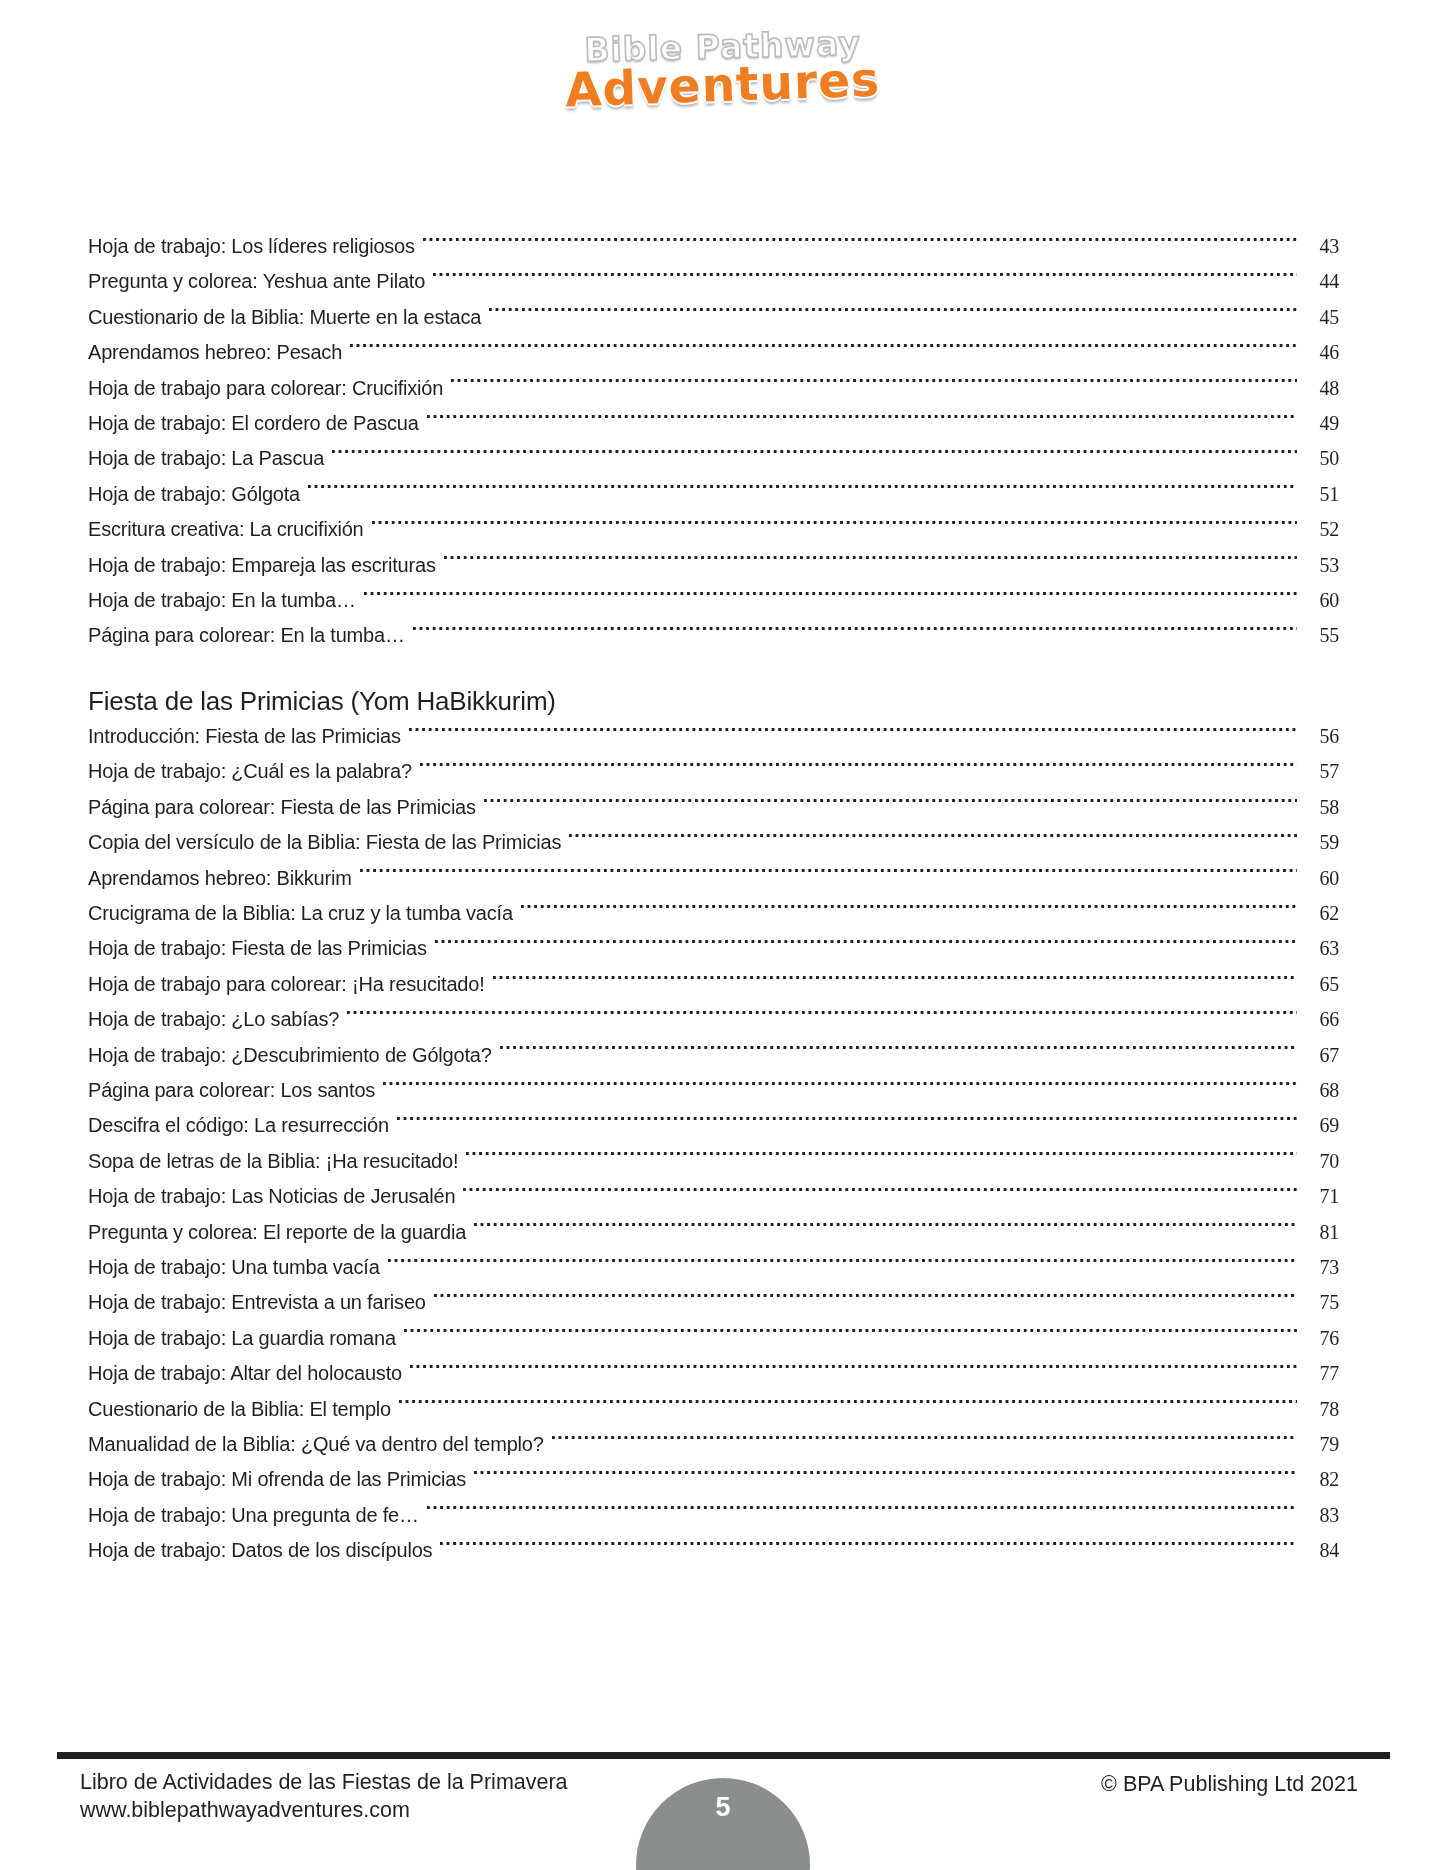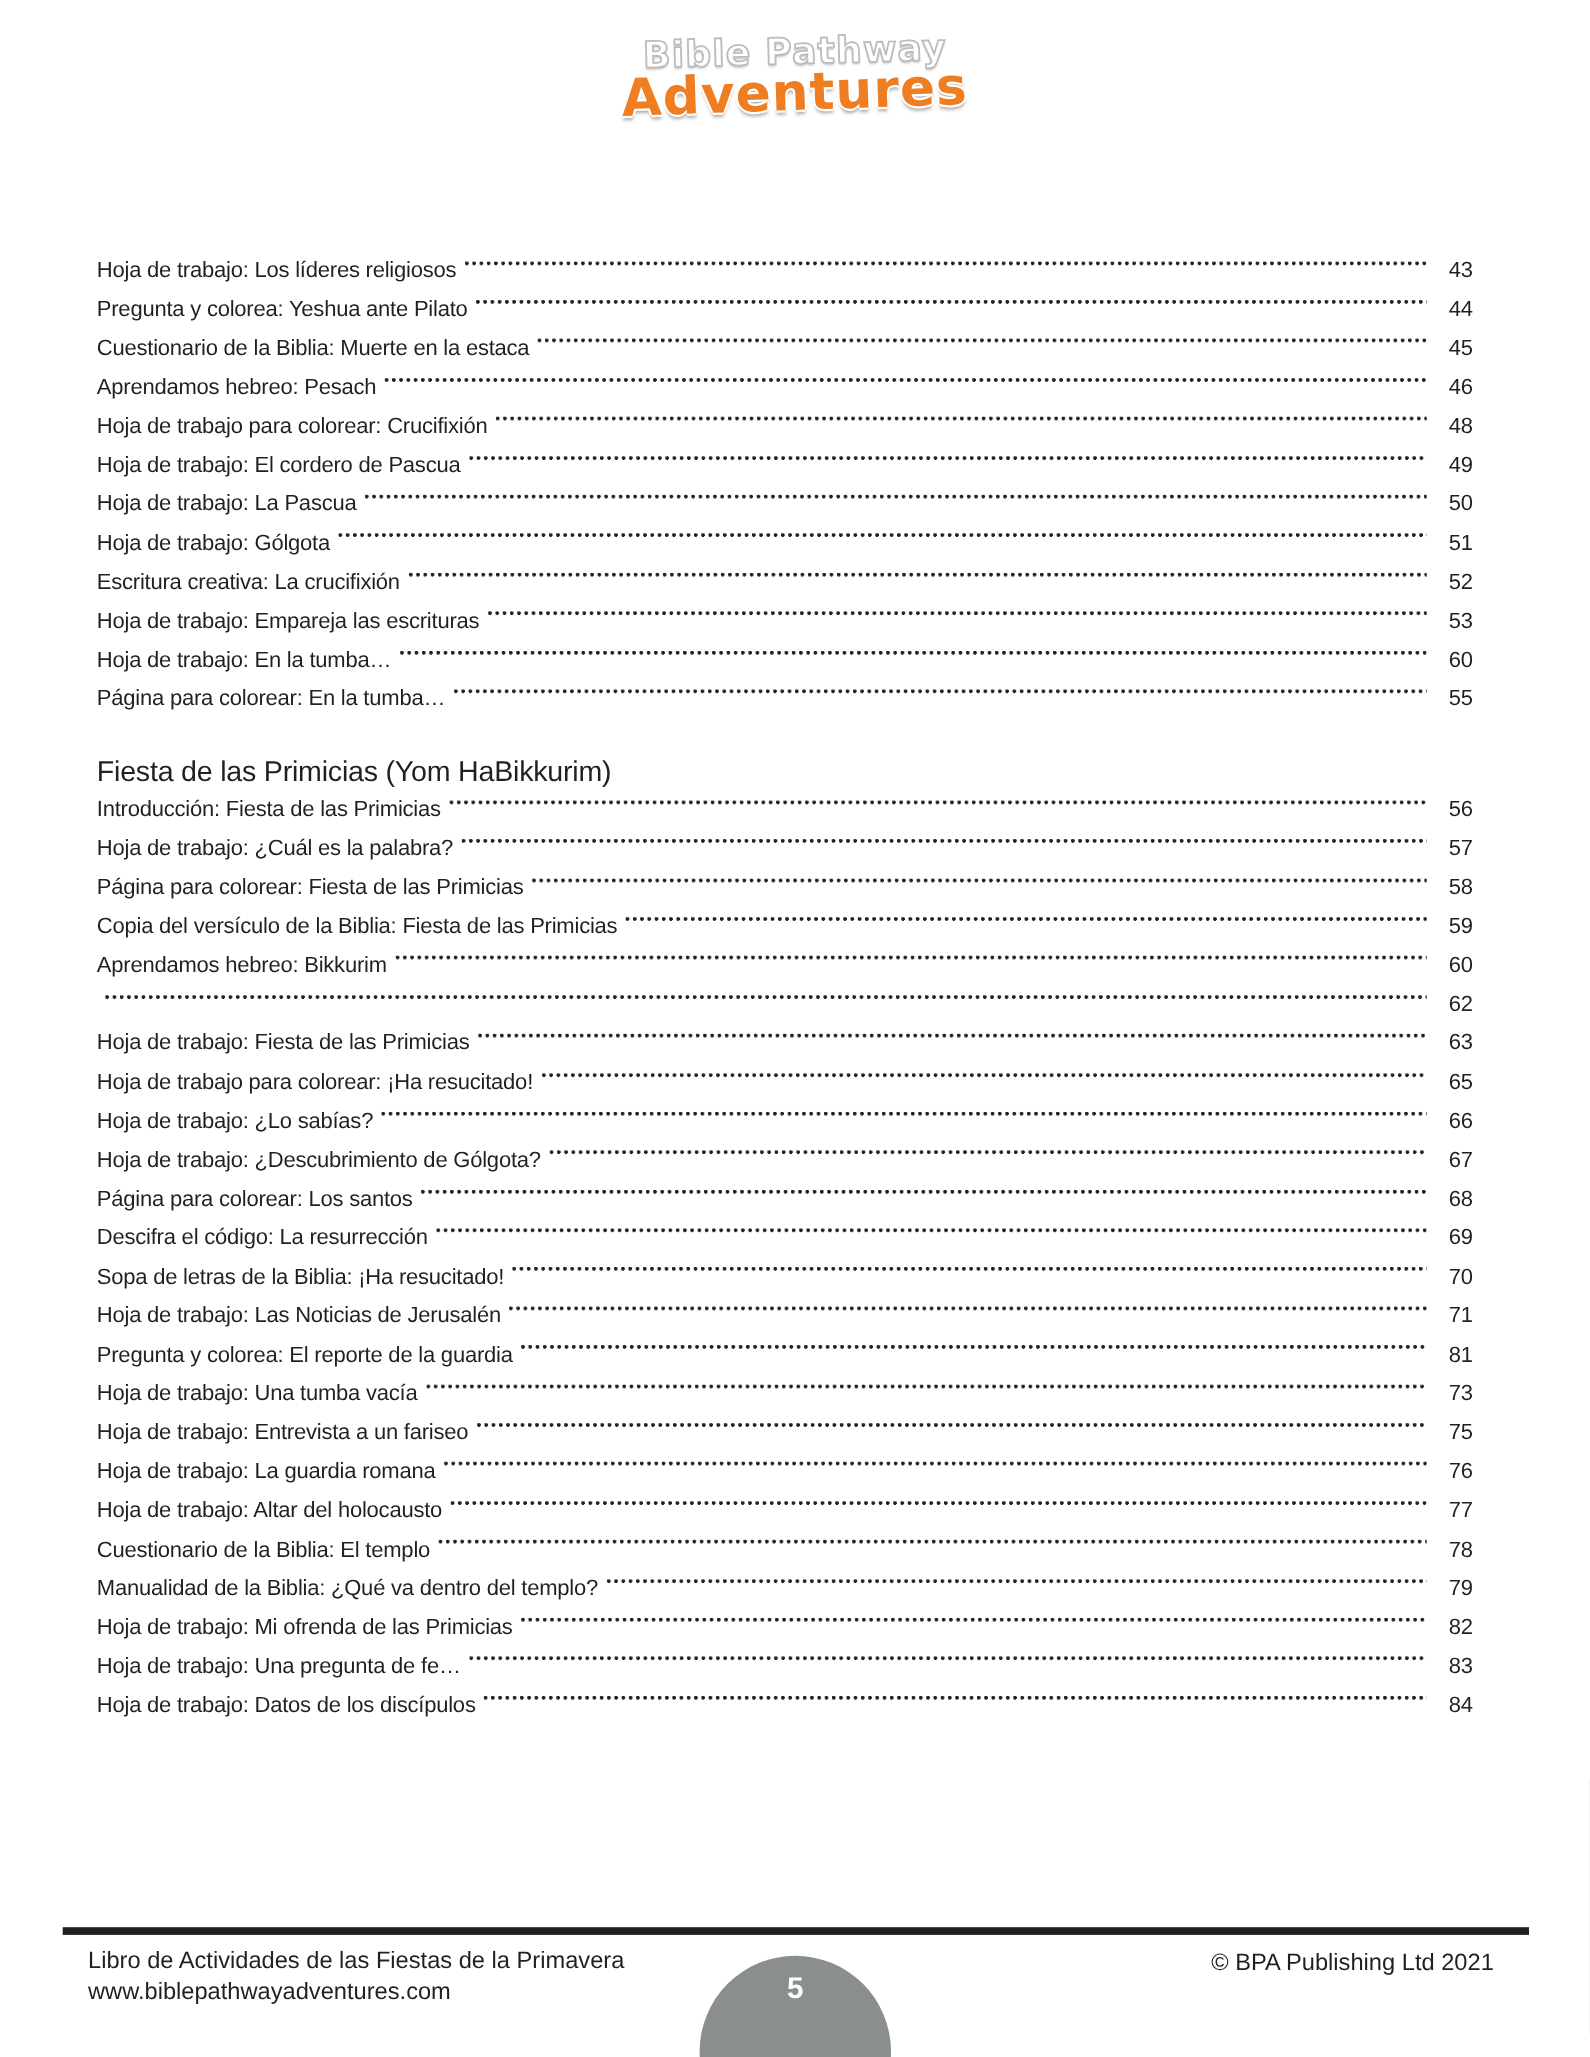--- a/index.html
+++ b/index.html
@@ -66,20 +66,21 @@
     left:7px;right:4px;bottom:5px;
     height:5px;
     background-image:radial-gradient(circle at 2.4px 2.4px, var(--ink,#231f20) 1.55px, transparent 1.9px);
     background-size:6.6px 5px;
     background-repeat:repeat-x;
   }
   .toc-page{
     flex:0 0 auto;
     width:38px;
     text-align:right;
+    font-family:Liberation Serif, serif;
   }
   .toc-heading{
     margin-top:30px;
     height:35.4px;
     line-height:35.4px;
     font-size:26px;
     font-weight:normal;
     letter-spacing:-0.2px;
     white-space:nowrap;
   }
@@ -224,20 +225,21 @@
       <span class="toc-page">59</span>
     </div>
 
     <div class="toc-row">
       <span class="toc-title">Aprendamos hebreo: Bikkurim</span>
       <span class="toc-leader"></span>
       <span class="toc-page">60</span>
     </div>
 
     <div class="toc-row">
+      <span class="toc-title">Crucigrama de la Biblia: La cruz y la tumba vacía</span>
       <span class="toc-leader"></span>
       <span class="toc-page">62</span>
     </div>
 
     <div class="toc-row">
       <span class="toc-title">Hoja de trabajo: Fiesta de las Primicias</span>
       <span class="toc-leader"></span>
       <span class="toc-page">63</span>
     </div>
 

